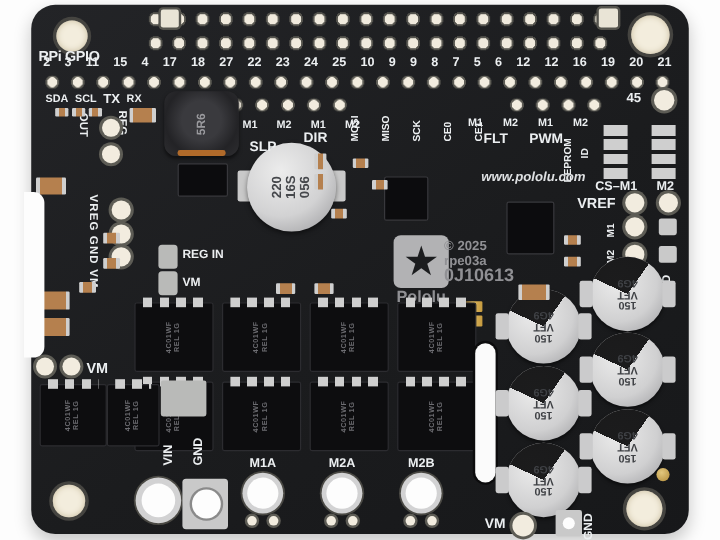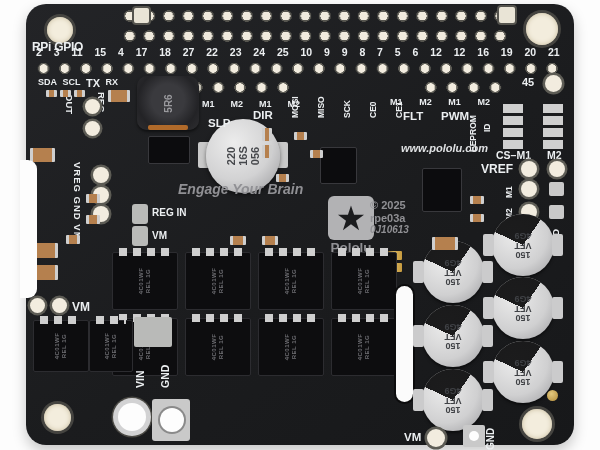--- a/index.html
+++ b/index.html
@@ -197,29 +197,28 @@
     <div class="hole" style="left:523px;top:157px;width:16px;height:16px;"></div>
     <div class="lbl" style="left:455px;top:158px;font-size:12px;">VREF</div>
     <div class="lbl vup" style="left:478px;top:174px;height:20px;font-size:8.5px;">M1</div>
     <div class="lbl vup" style="left:478px;top:196px;height:20px;font-size:8.5px;">M2</div>
     <div class="hole" style="left:495px;top:177px;width:16px;height:16px;"></div>
     <div class="hole" style="left:495px;top:200px;width:16px;height:16px;"></div>
     <div class="silver" style="left:523px;top:178px;width:15px;height:14px;"></div>
     <div class="silver" style="left:523px;top:201px;width:15px;height:14px;"></div>
     <div class="lbl vup" style="left:524px;top:216px;height:30px;font-size:9.5px;">GND</div>
 
-    <div class="lbl gray" style="left:152px;top:177px;font-size:14px;font-style:italic;">Engage Your Brain</div>
     <div class="logo">
         <span>★</span>
       </div>
     <div class="lbl gray" style="left:300px;top:236px;width:50px;text-align:center;font-size:13.5px;">Pololu</div>
     <div class="abs" style="left:344px;top:195px;line-height:12.5px;">
       <div class="lbl gray" style="position:static;font-size:11px;">© 2025</div>
       <div class="lbl gray" style="position:static;font-size:11px;">rpe03a</div>
-      <div class="lbl gray" style="position:static;font-size:10px;font-style:italic;">0J10613</div>
+      <div class="lbl gray" style="position:static;font-size:15px;">0J10613</div>
     </div>
 
     <div class="ic" style="left:294px;top:143px;width:35px;height:35px;"></div>
     <div class="ic" style="left:396px;top:164px;width:38px;height:42px;"></div>
 
     <div class="led" style="left:362px;top:247px;width:14px;height:9px;"></div>
     <div class="led" style="left:362px;top:259px;width:14px;height:9px;"></div>
     <div class="led" style="left:124px;top:275px;width:15px;height:10px;"></div>
     <div class="led" style="left:124px;top:287px;width:15px;height:10px;"></div>
 
@@ -261,20 +260,44 @@
     <div class="lbl" style="left:46px;top:296px;font-size:12px;">VM</div>
 
     <div class="silver" style="left:108px;top:313px;width:38px;height:30px;background:#b9bab8;"></div>
     <div class="lbl vup" style="left:108px;top:348px;height:36px;font-size:10.5px;">VIN</div>
     <div class="lbl vup" style="left:133px;top:344px;height:40px;font-size:10.5px;">GND</div>
     <div class="bigring" style="left:92px;top:399px;width:28px;height:28px;"></div>
     <div class="silver" style="left:126px;top:395px;width:38px;height:42px;border-radius:3px;"></div>
     <div class="abs" style="left:134px;top:404px;width:24px;height:24px;border-radius:50%;background:#fdfdfd;box-shadow:0 0 0 2px #8a8a8a;"></div>
 
     <div class="terms">
+        <div class="term">
+        <div class="term-label">M1A</div>
+        <div class="term-hole"></div>
+        <div class="term-sub">
+            <i></i>
+            <i></i>
+          </div>
+      </div>
+        <div class="term">
+        <div class="term-label">M2A</div>
+        <div class="term-hole"></div>
+        <div class="term-sub">
+            <i></i>
+            <i></i>
+          </div>
+      </div>
+        <div class="term">
+        <div class="term-label">M2B</div>
+        <div class="term-hole"></div>
+        <div class="term-sub">
+            <i></i>
+            <i></i>
+          </div>
+      </div>
       </div>
 
     <div class="slot"></div>
     <div class="caps-wrap">
         <div class="cap">
         <div class="wedge"></div>
         <div class="cap-txt">
           <span>150</span>
             <span>VFT</span>
             <span>4G9</span>

